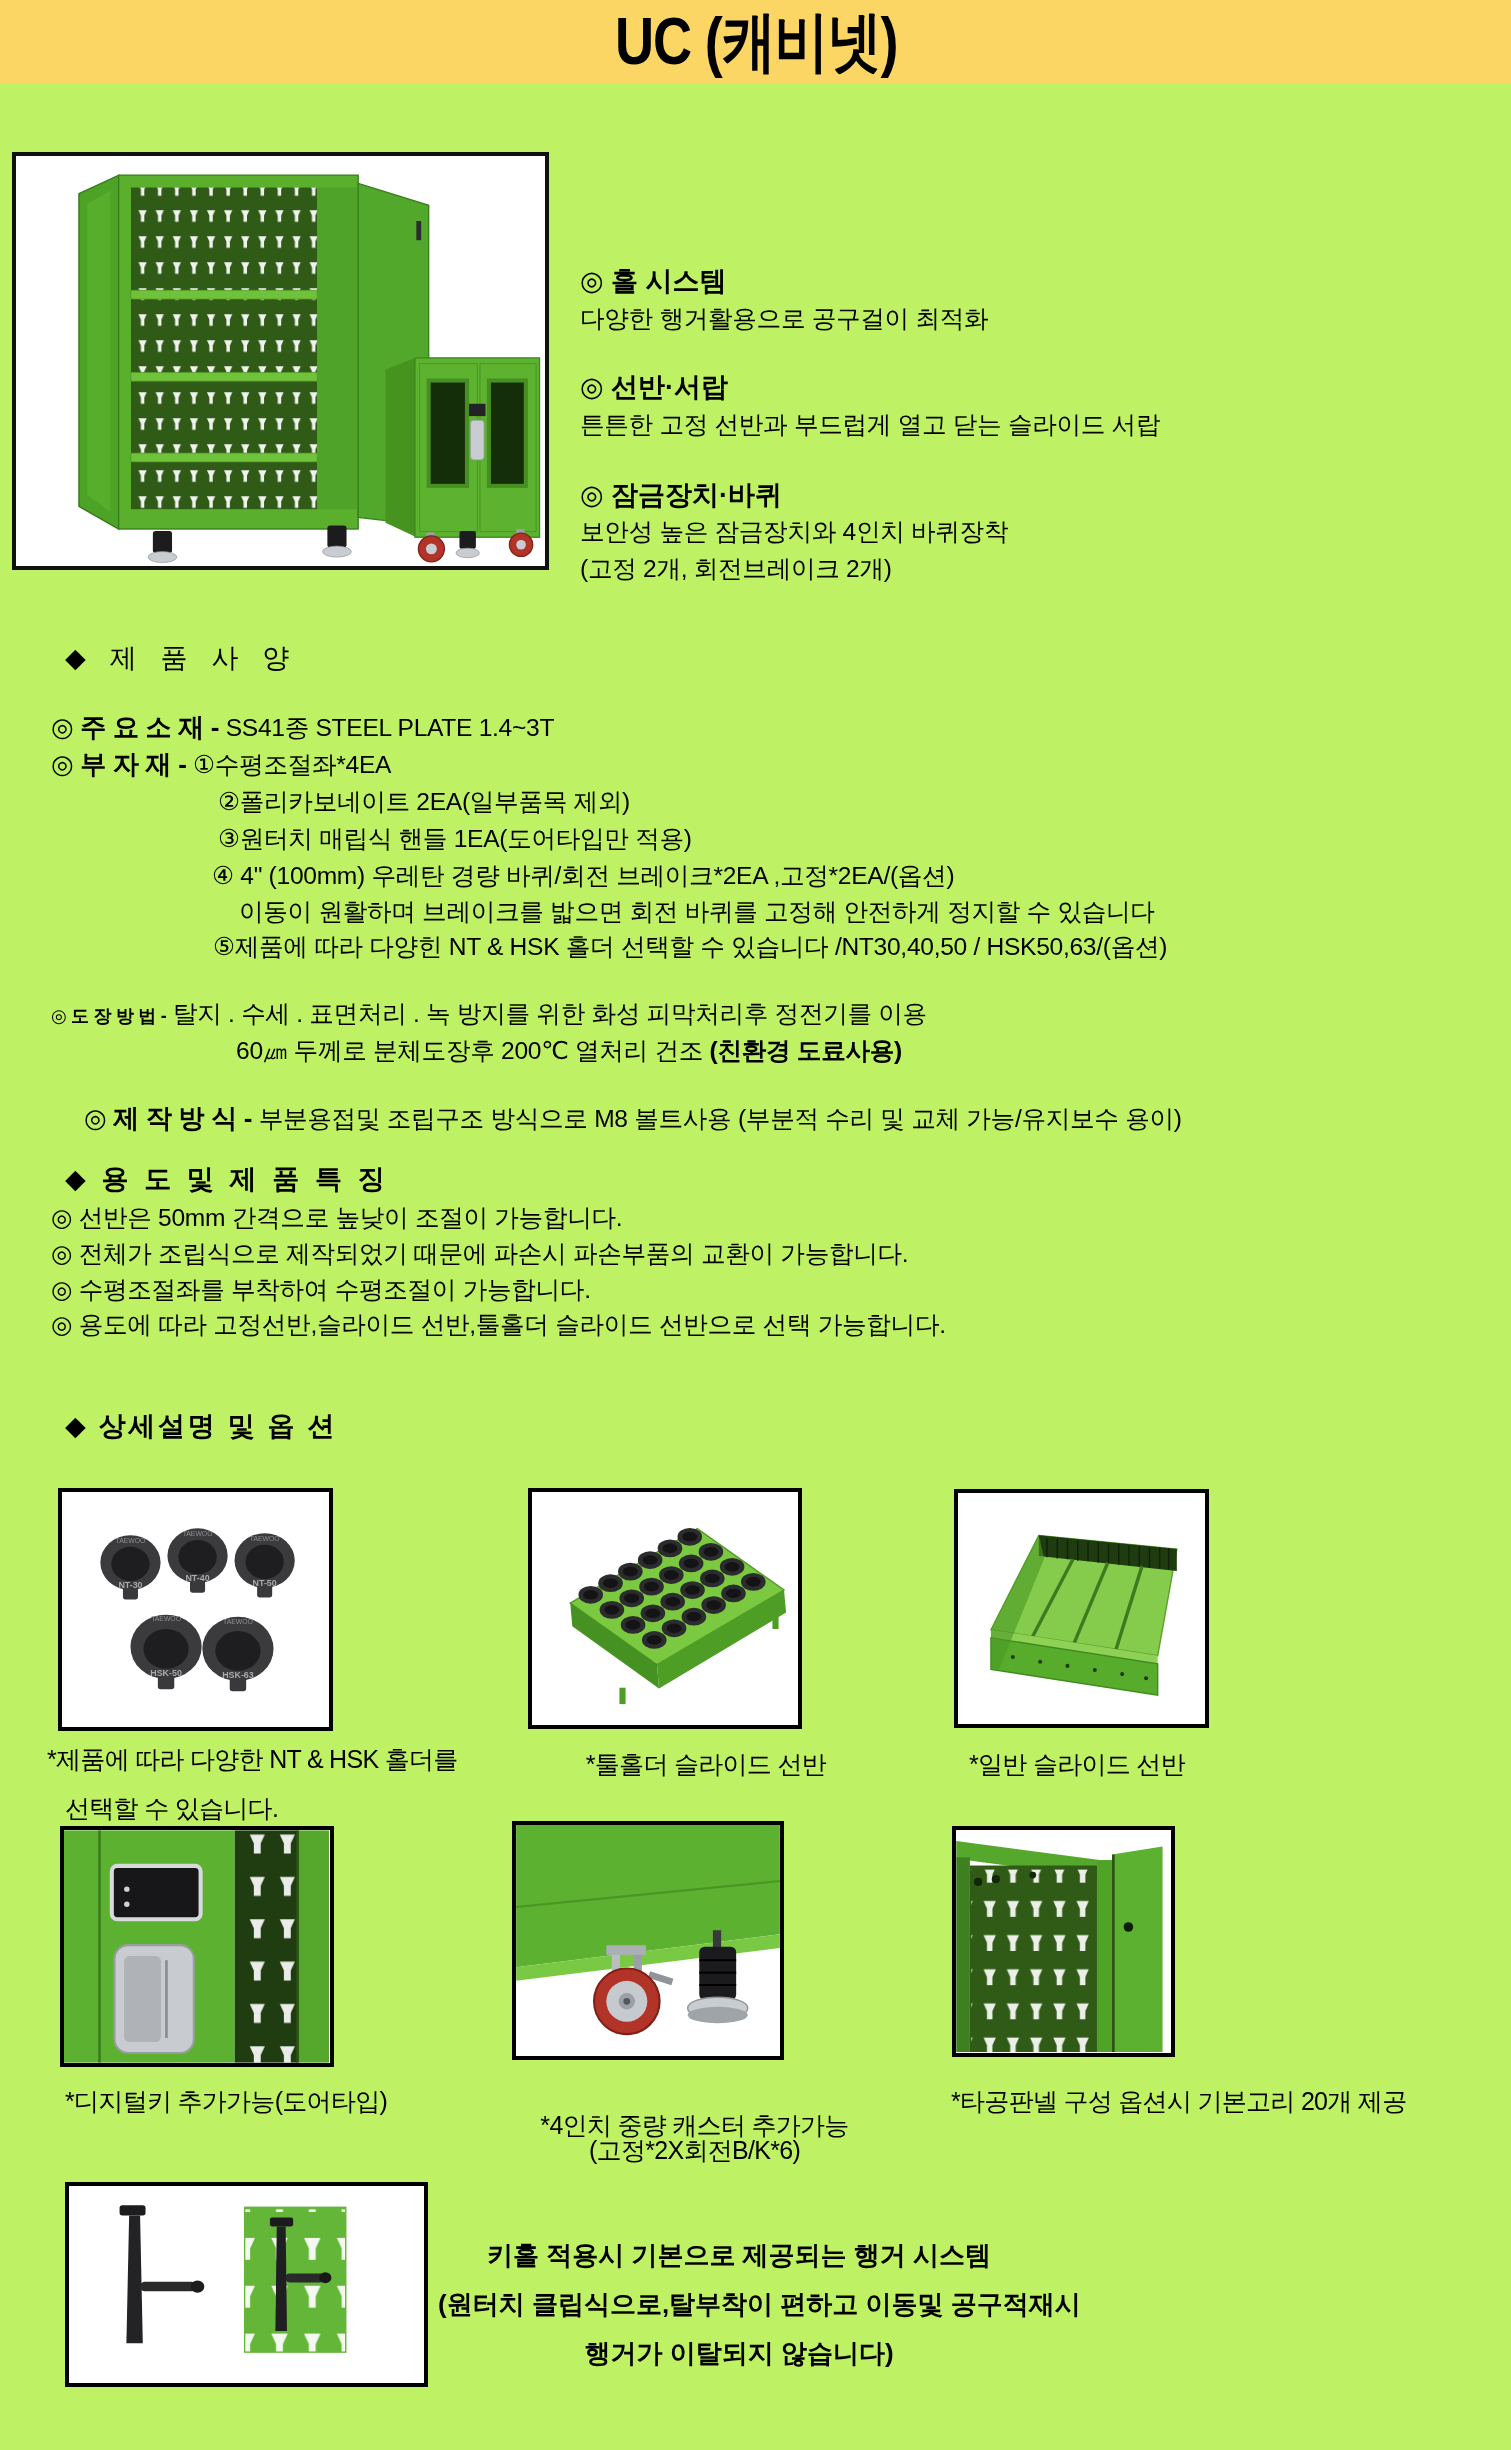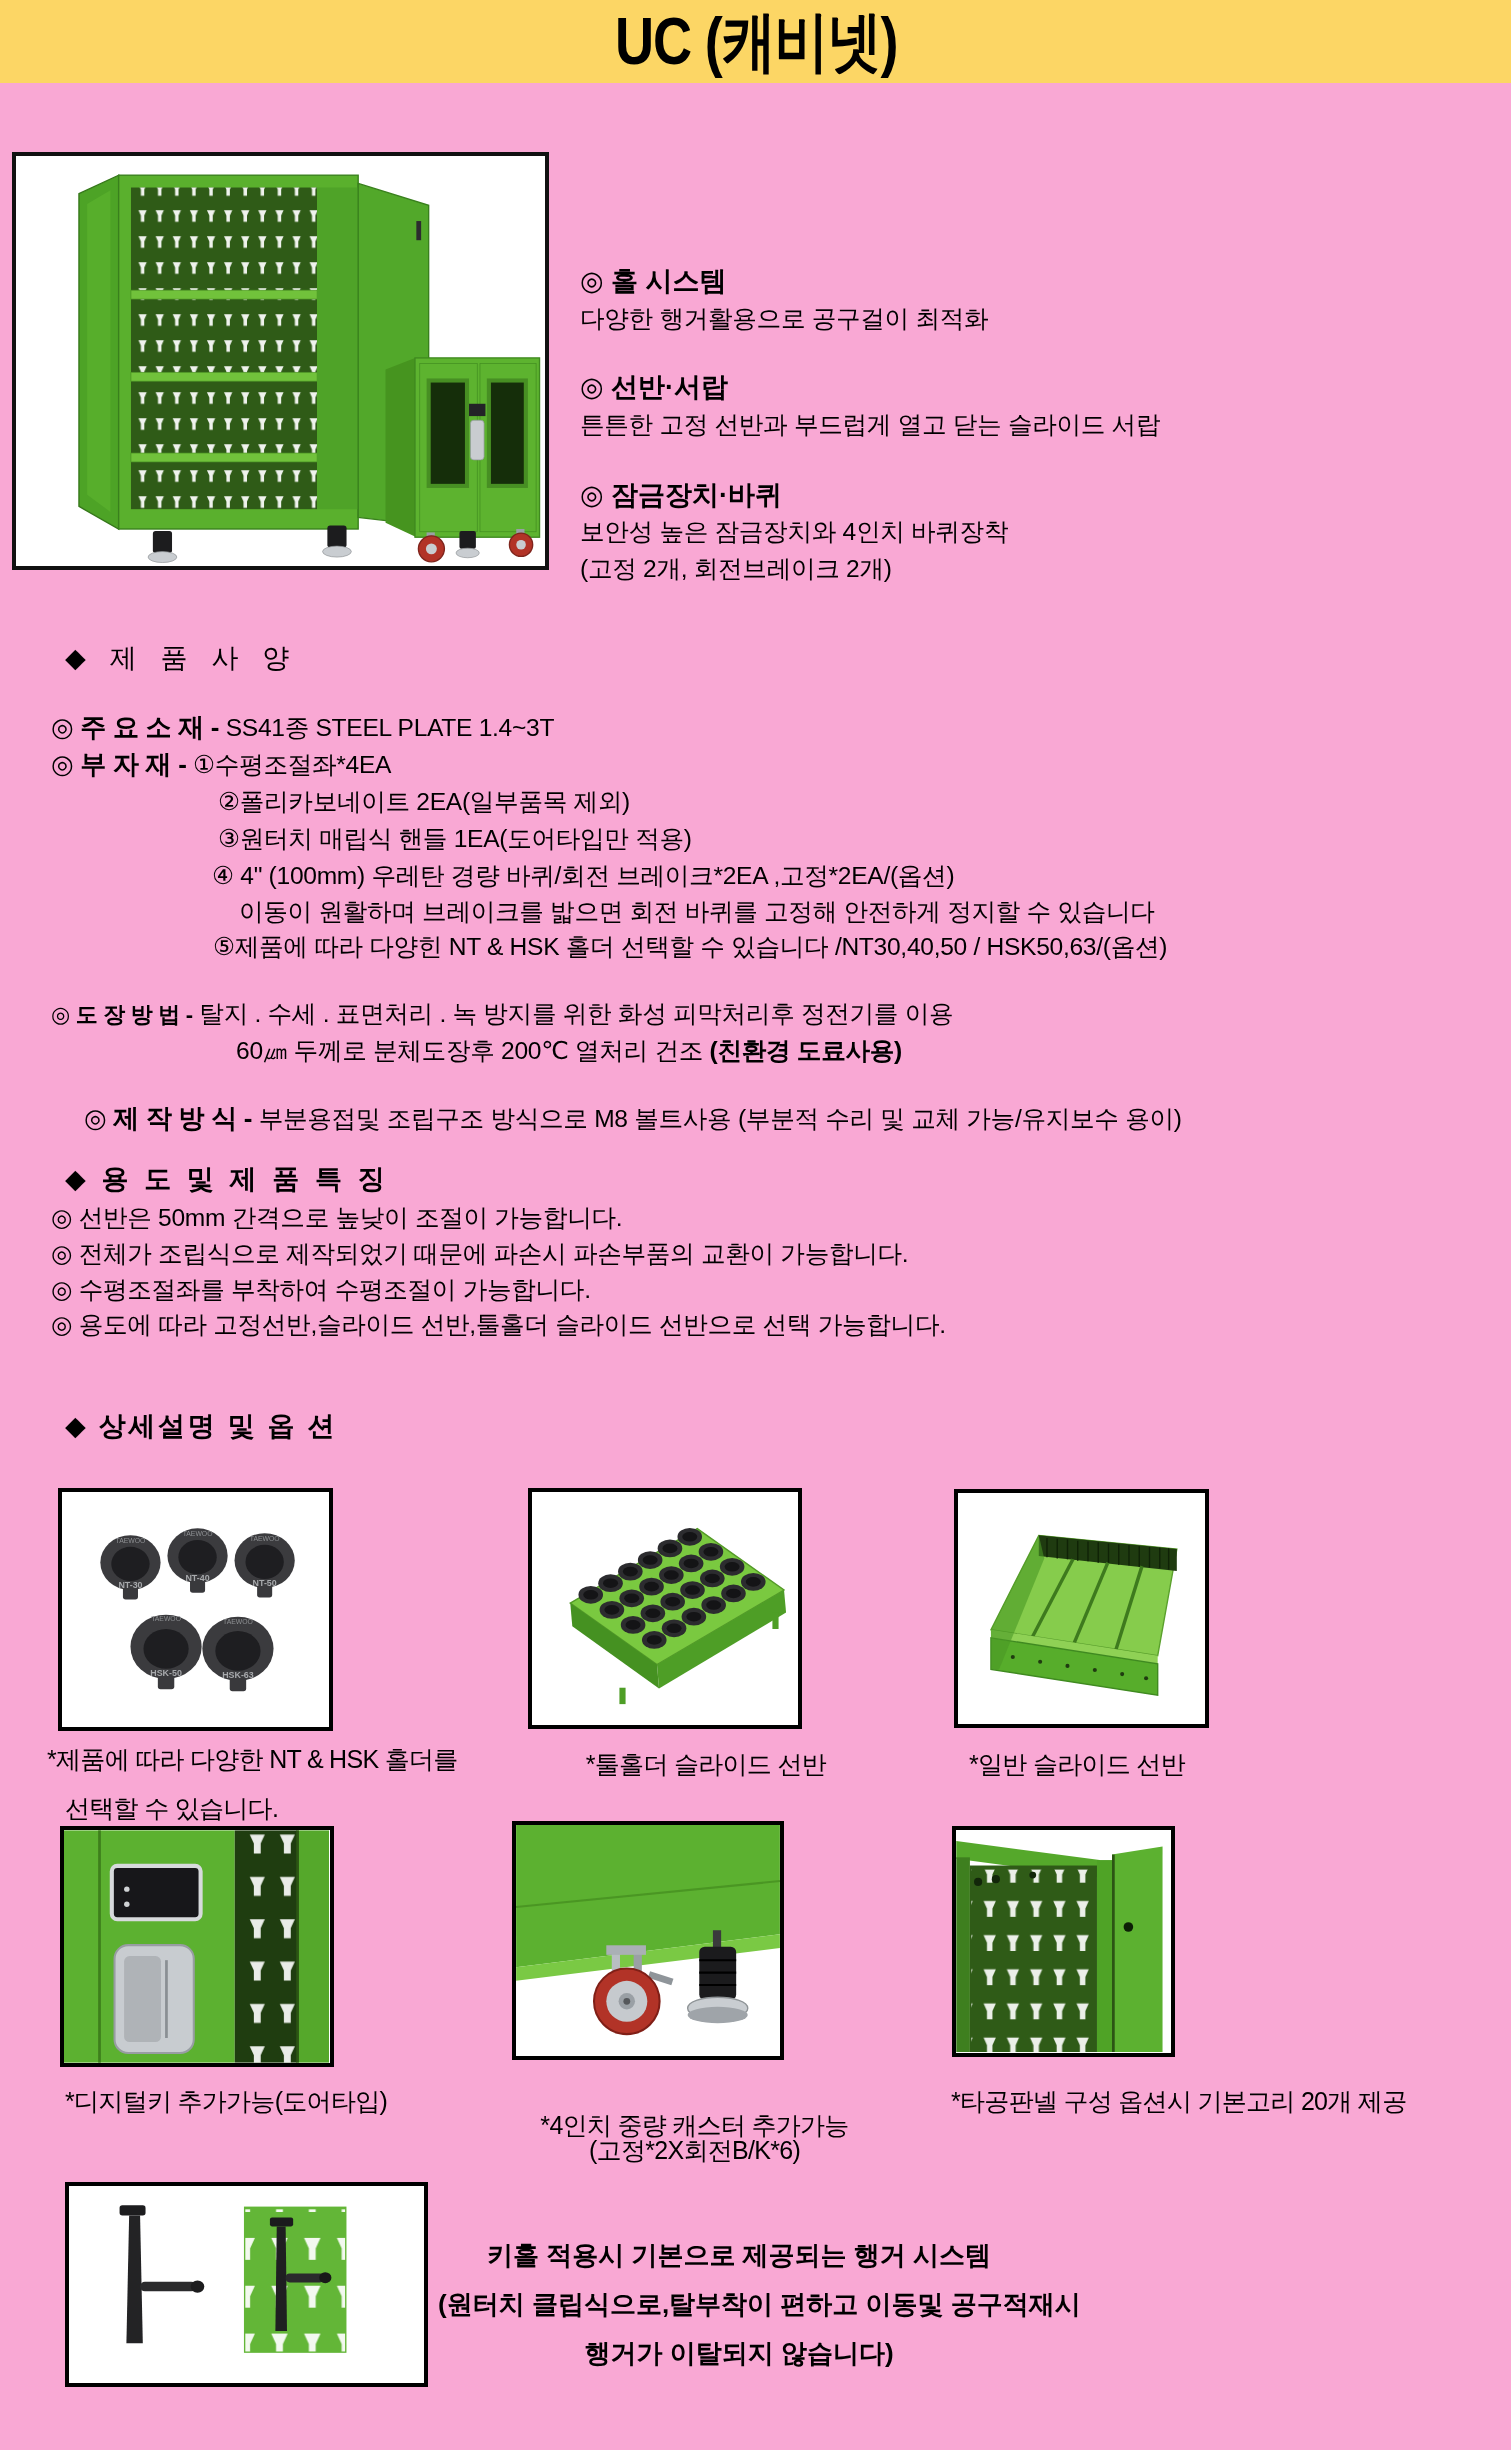--- a/index.html
+++ b/index.html
@@ -1,16 +1,16 @@
 <!DOCTYPE html>
 <html style="font-size:11px"><head>
 <meta charset="utf-8">
 <style>
   html,body{margin:0;padding:0;background:#ffffff;}
-  .page{position:relative;width:1512px;height:2450px;background:#f9a8d4;overflow:hidden;
+  .page{position:relative;width:1512px;height:2450px;background:#bef264;overflow:hidden;
         font-family:"Liberation Sans","DejaVu Sans",sans-serif;color:#000;}
   .abs{position:absolute;}
   .hdr{left:0;top:0;width:1512px;height:83px;display:flex;align-items:center;justify-content:center;}
   .hdr h1{margin:0;font-size:66px;font-weight:bold;letter-spacing:-1.4px;transform:scaleX(0.82);transform-origin:center;}
   .t36{font-size:24.6px;letter-spacing:-0.3px;white-space:nowrap;}
   .t36 .lbl,.lblb{font-weight:bold;}
   .fh{font-size:27px;font-weight:bold;white-space:nowrap;}
   .dia{font-size:27px;letter-spacing:8.2px;white-space:nowrap;}
   .diab{font-size:27px;font-weight:bold;letter-spacing:4.1px;white-space:nowrap;}
   .cap{font-size:25px;font-weight:normal;white-space:nowrap;letter-spacing:-0.7px;}
@@ -108,21 +108,21 @@
     <span class="lblb" style="font-size:26px;">◎ 부   자   재 -</span>
     <span>①수평조절좌*4EA</span>
   </div>
   <div class="abs t36" style="left:218px;top:785px;">②폴리카보네이트 2EA(일부품목 제외)</div>
   <div class="abs t36" style="left:218px;top:822px;">③원터치 매립식 핸들 1EA(도어타입만 적용)</div>
   <div class="abs t36" style="left:212px;top:859px;">④ 4" (100mm) 우레탄 경량 바퀴/회전 브레이크*2EA ,고정*2EA/(옵션)</div>
   <div class="abs t36" style="left:239px;top:895px;">이동이 원활하며 브레이크를 밟으면 회전 바퀴를 고정해 안전하게  정지할 수 있습니다</div>
   <div class="abs t36" style="left:213px;top:930px;">⑤제품에 따라 다양힌 NT &amp; HSK 홀더 선택할 수 있습니다 /NT30,40,50 / HSK50,63/(옵션)</div>
 
   <div class="abs t36" style="left:51px;top:997px;">
-    <span class="lblb" style="font-size:22px;">◎ 도 장 방 법 -</span>
+    <span class="lblb" style="font-size:18px;">◎ 도 장 방 법 -</span>
     <span>탈지 . 수세 . 표면처리 . 녹 방지를 위한 화성 피막처리후 정전기를 이용</span>
   </div>
   <div class="abs t36" style="left:236px;top:1034px;">
     <span>60㎛ 두께로 분체도장후 200℃ 열처리 건조 </span><span class="lblb">(친환경 도료사용)</span>
   </div>
   <div class="abs t36" style="left:51px;top:1101px;margin-left:33px;">
     <span class="lblb" style="font-size:26px;">◎ 제 작 방 식 -</span>
     <span>부분용접및 조립구조 방식으로 M8 볼트사용 (부분적 수리 및 교체 가능/유지보수 용이)</span>
   </div>
 

